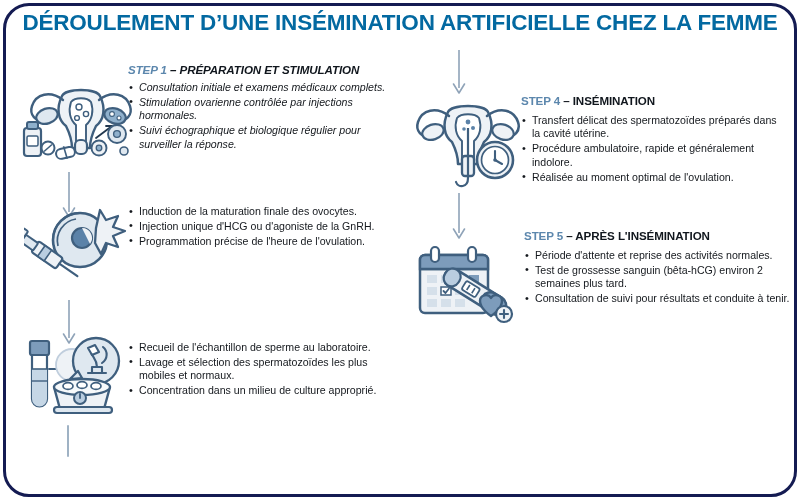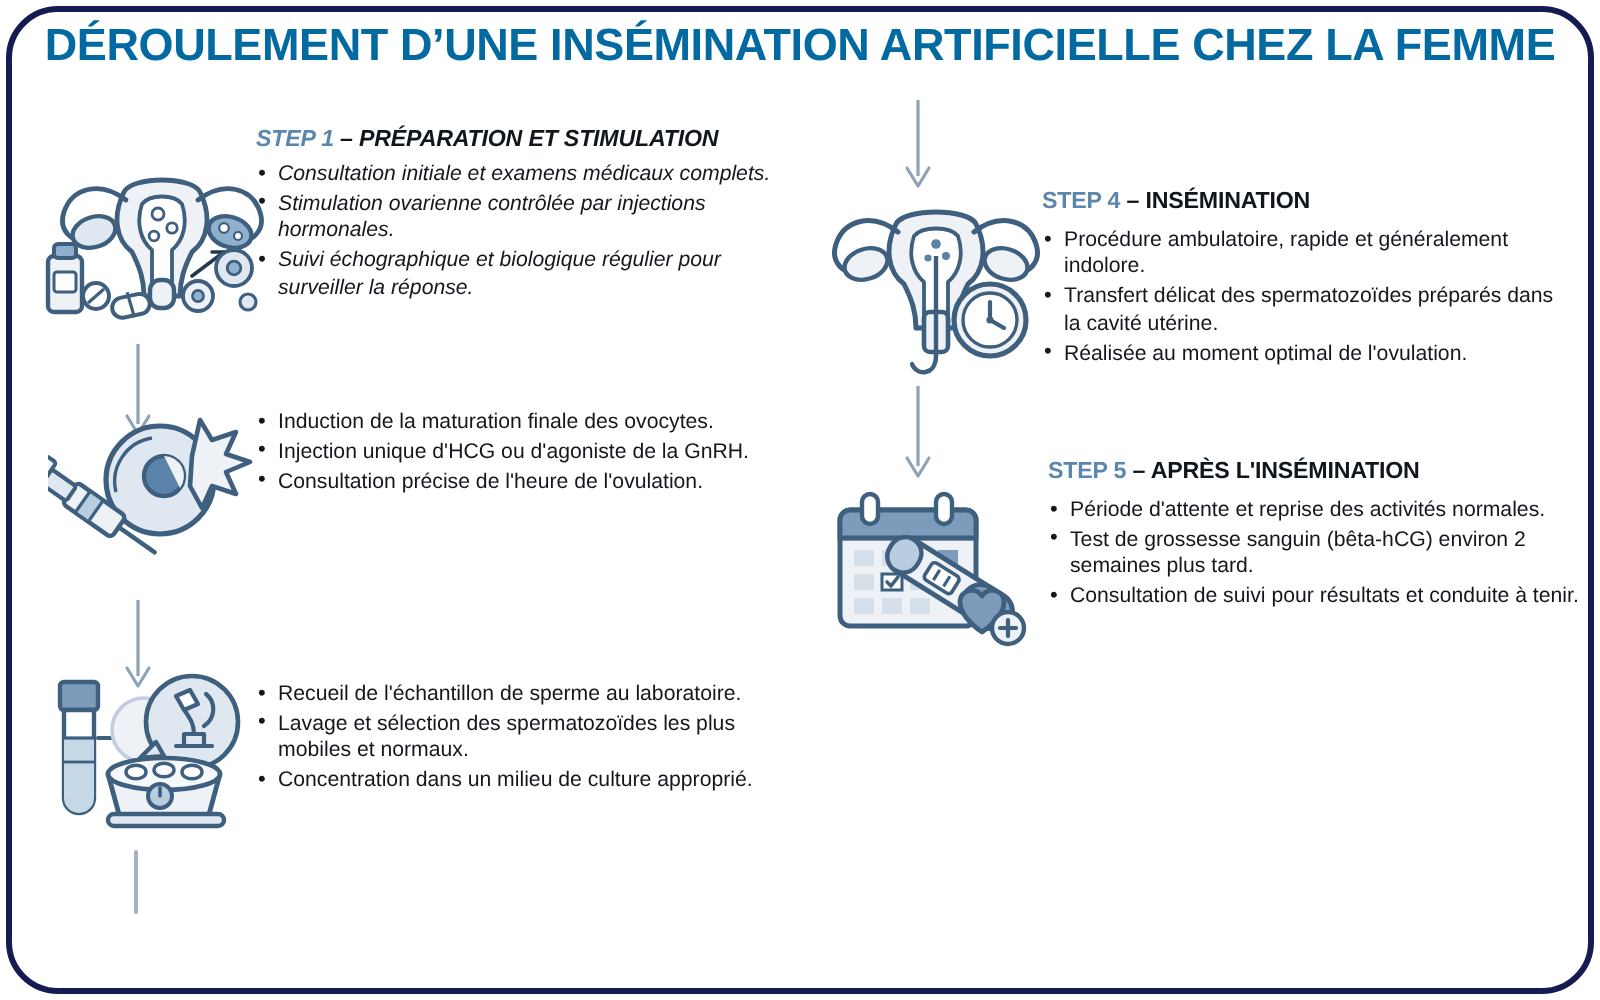--- a/index.html
+++ b/index.html
@@ -211,21 +211,21 @@
         <rect x="-14" y="48" width="6" height="17" rx="1.5" fill="#eef2f6" stroke="#3f5f7e" stroke-width="2"></rect>
         <line x1="36" y1="56.5" x2="58" y2="56.5" stroke="#3f5f7e" stroke-width="2.2" stroke-linecap="round"></line>
       </g>
     </svg>
   </div>
 
   <div class="step" style="left:128px; top:205px; width:272px;">
     <ul class="bullets">
       <li>Induction de la maturation finale des ovocytes.</li>
       <li>Injection unique d'HCG ou d'agoniste de la GnRH.</li>
-      <li>Consultation précise de l'heure de l'ovulation.</li>
+      <li>Programmation précise de l'heure de l'ovulation.</li>
     </ul>
   </div>
 
   <div class="icon-box" style="left:24px; top:335px;">
     <svg width="110" height="86" viewBox="0 0 110 86">
 
       <rect x="6" y="6" width="19" height="14" rx="2" fill="#7d9cbb" stroke="#3f5f7e" stroke-width="2.2"></rect>
       <path d="M8 20 L8 64 A7.5 7.5 0 0 0 23 64 L23 20 Z" fill="#ffffff" stroke="#3f5f7e" stroke-width="2.2"></path>
       <path d="M8 34 L8 64 A7.5 7.5 0 0 0 23 64 L23 34 Z" fill="#c6d7e6"></path>
       <line x1="8" y1="34" x2="23" y2="34" stroke="#3f5f7e" stroke-width="1.6"></line>
@@ -293,22 +293,22 @@
       <line x1="83" y1="62" x2="90" y2="66" stroke="#3f5f7e" stroke-width="2.1" stroke-linecap="round"></line>
       <circle cx="83" cy="62" r="1.8" fill="#3f5f7e"></circle>
     </svg>
   </div>
 
   <div class="step" style="left:521px; top:94px; width:266px;">
     <div class="step-head">
       <span class="step-num">STEP 4</span><span class="step-dash"> – </span><span>INSÉMINATION</span>
     </div>
     <ul class="bullets" style="margin-top:7px;">
+      <li>Transfert délicat des spermatozoïdes préparés dans la cavité utérine.</li>
       <li>Procédure ambulatoire, rapide et généralement indolore.</li>
-      <li>Transfert délicat des spermatozoïdes préparés dans la cavité utérine.</li>
       <li>Réalisée au moment optimal de l'ovulation.</li>
     </ul>
   </div>
 
   <div class="icon-box" style="left:414px; top:243px;">
     <svg width="110" height="92" viewBox="0 0 110 92">
 
       <rect x="6" y="12" width="68" height="58" rx="5" fill="#eef2f6" stroke="#3f5f7e" stroke-width="2.5"></rect>
       <path d="M6 26 L74 26" stroke="#3f5f7e" stroke-width="2.3"></path>
       <path d="M6 17 A5 5 0 0 1 11 12 L69 12 A5 5 0 0 1 74 17 L74 26 L6 26 Z" fill="#7d9cbb" stroke="#3f5f7e" stroke-width="2.4"></path>

